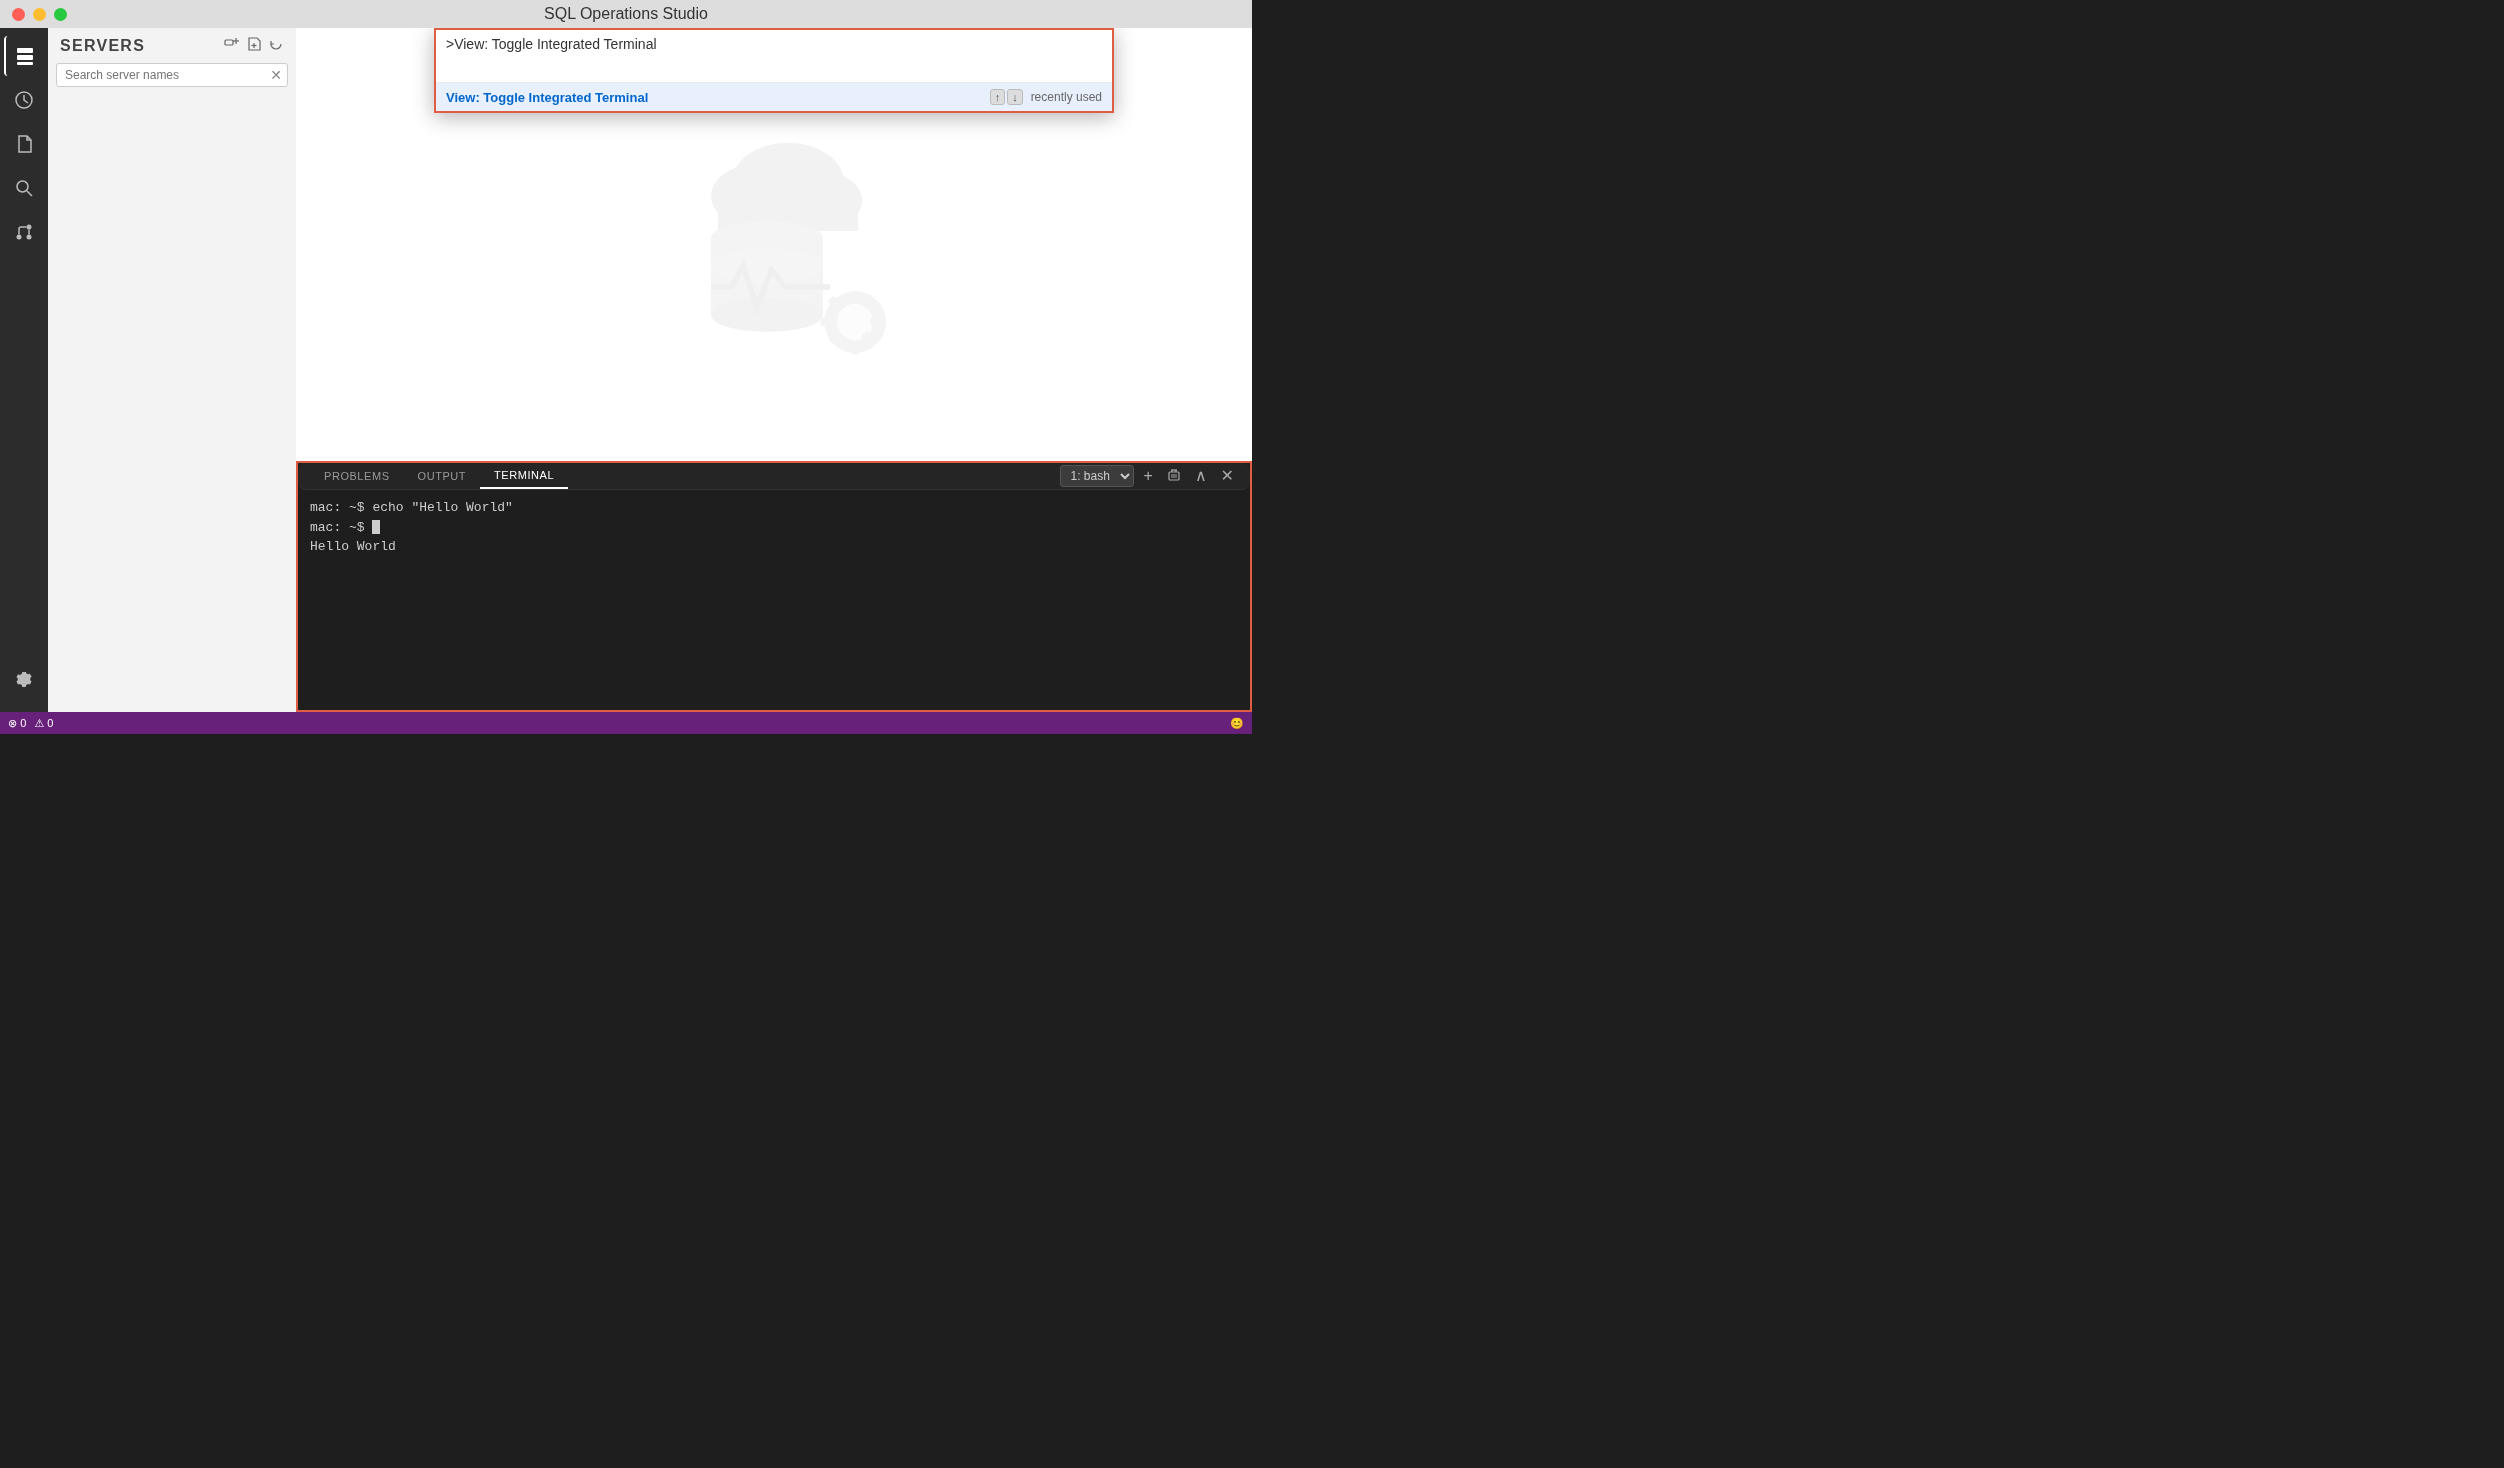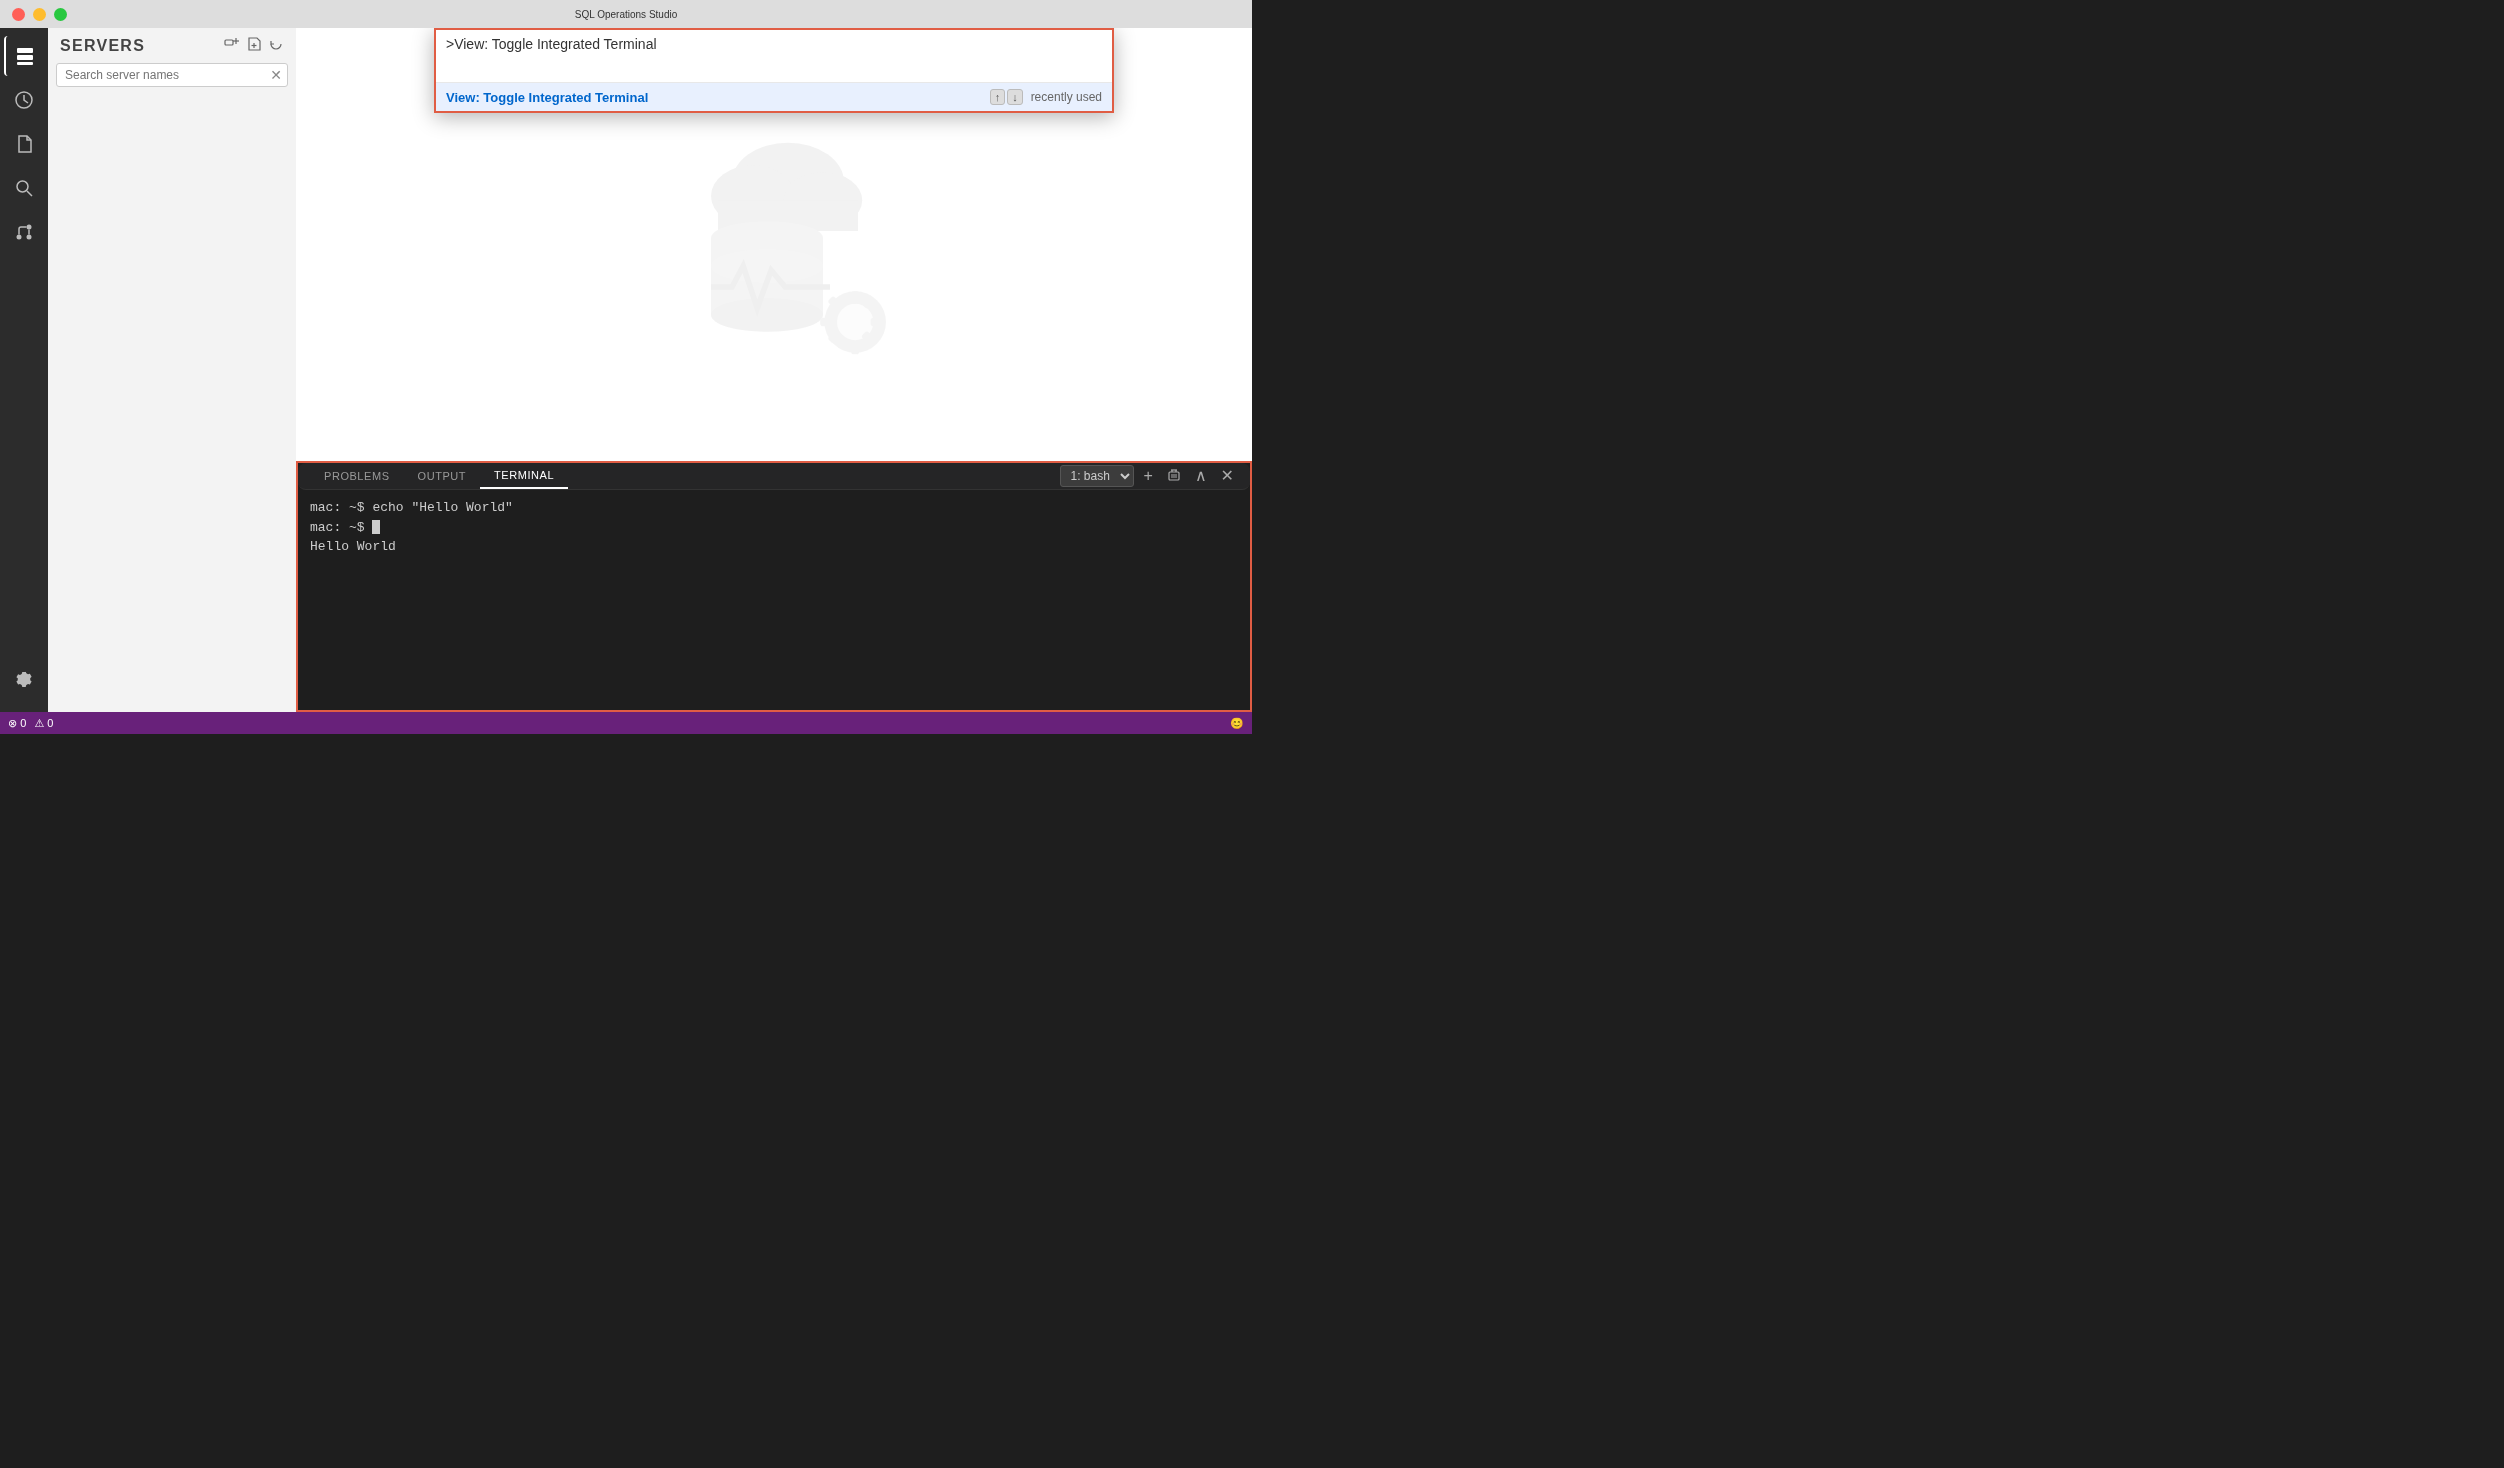--- a/index.html
+++ b/index.html
@@ -34,21 +34,21 @@
       width: 13px;
       height: 13px;
       border-radius: 50%;
       border: none;
       cursor: pointer;
     }
     .tb-close { background: #ff5f57; }
     .tb-min { background: #febc2e; }
     .tb-max { background: #28c840; }
     .titlebar-title {
-      font-size: 10px;
+      font-size: 16px;
       color: #333;
     }
 
     
     .app-body {
       display: flex;
       flex: 1;
       overflow: hidden;
     }
 

